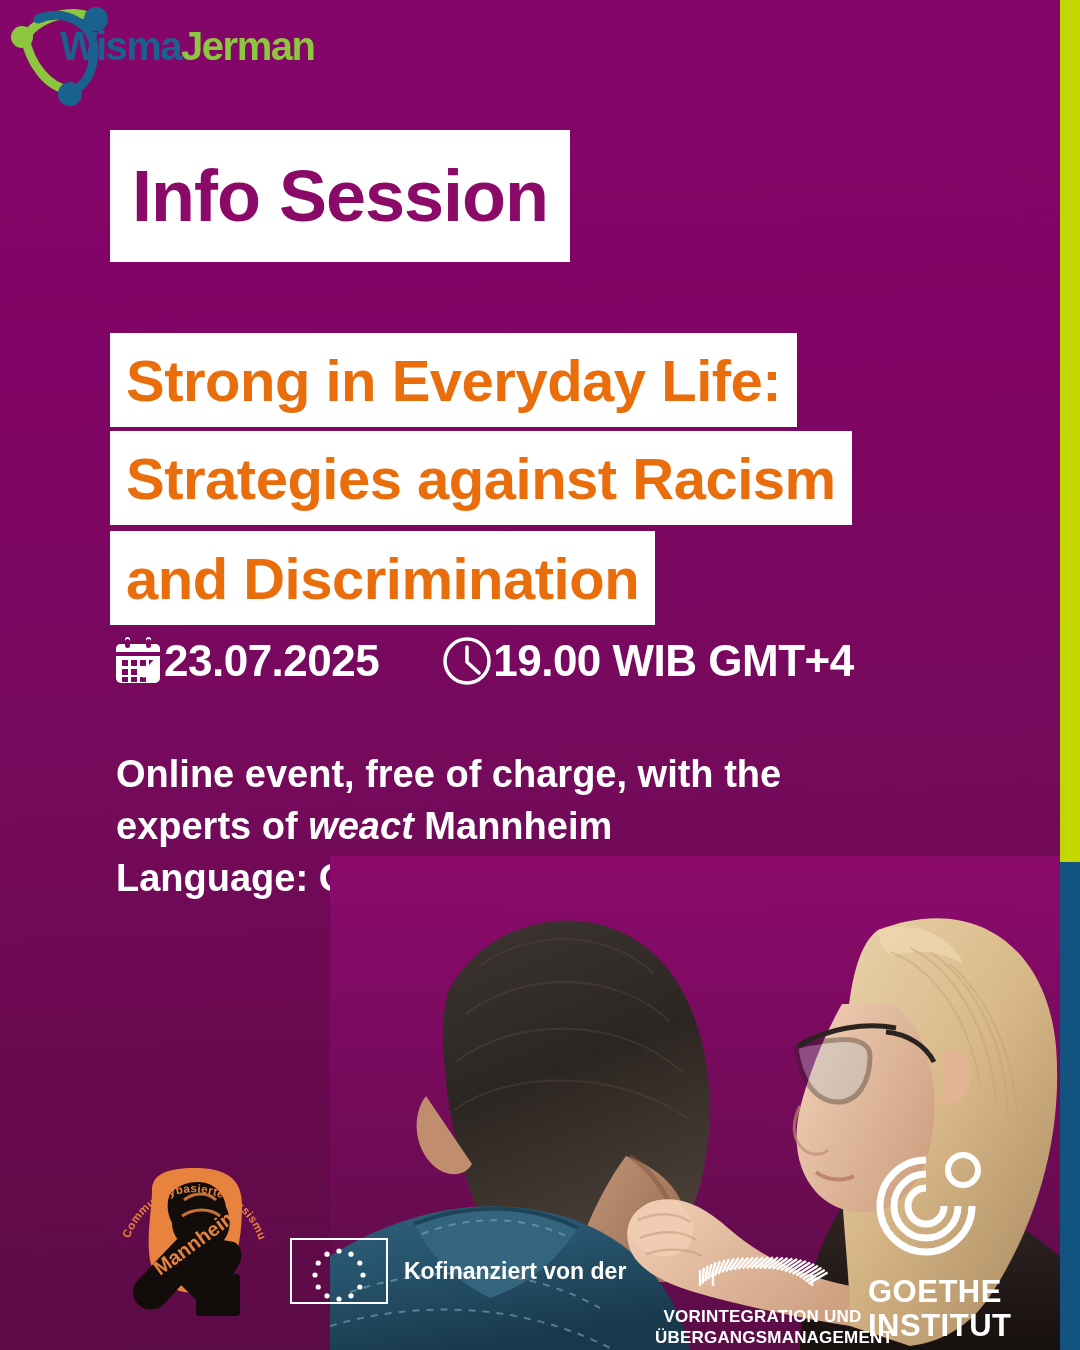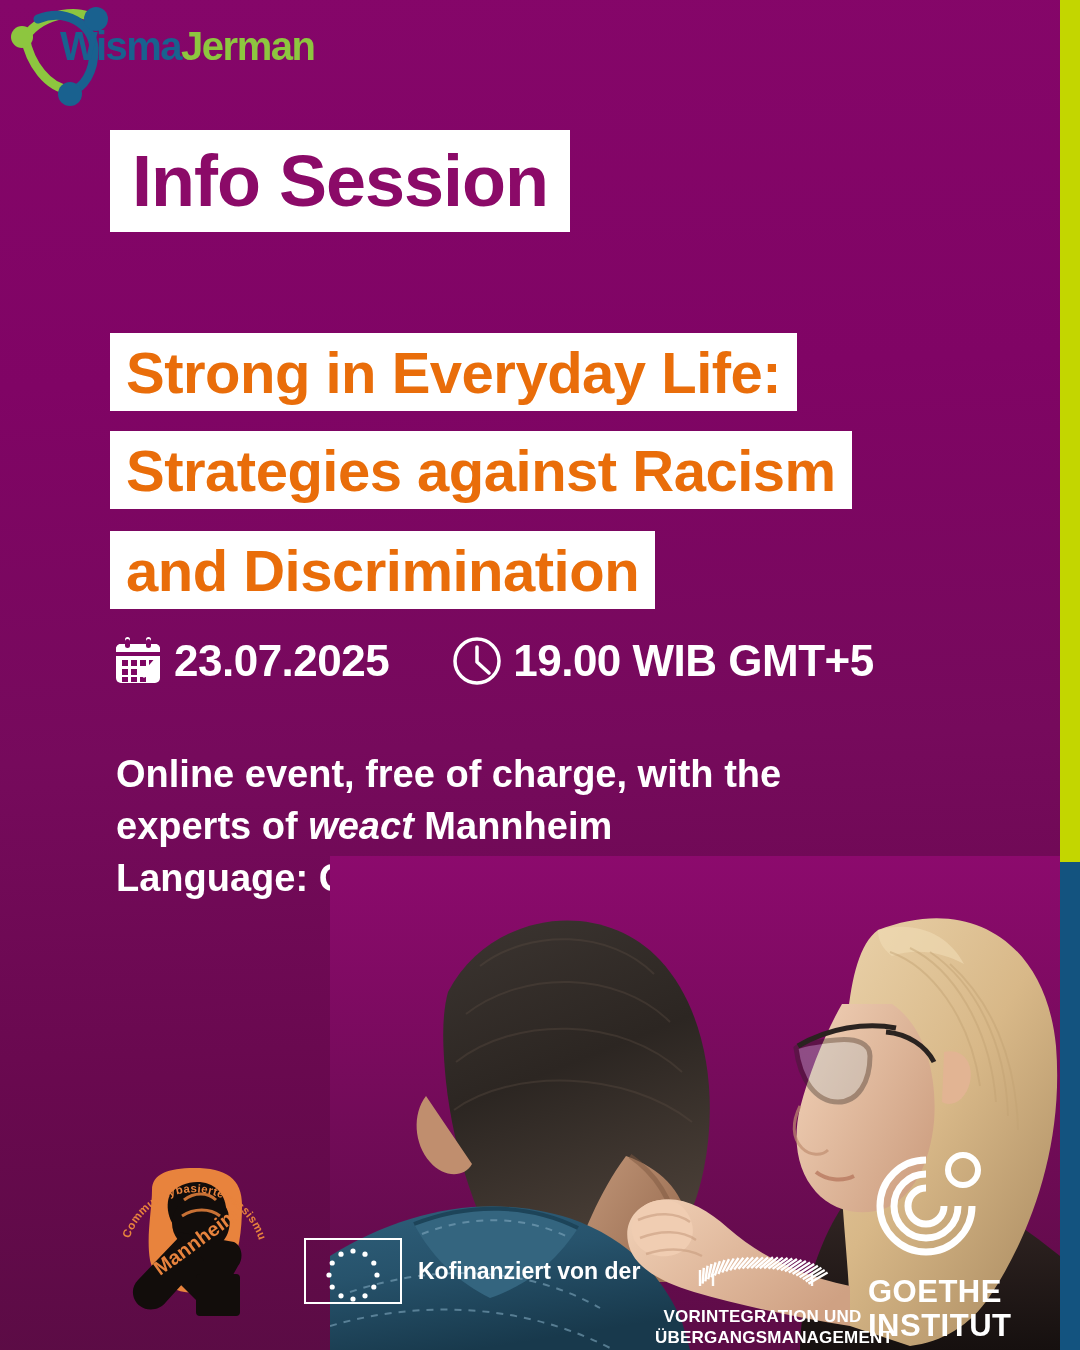--- a/index.html
+++ b/index.html
@@ -29,63 +29,63 @@
   .logo-wisma{color:#19618f;}
   .logo-jerman{color:#8dc63f;}
 
   
   .box{
     position:absolute;background:#ffffff;
     display:flex;align-items:center;
   }
   .box span{white-space:nowrap;}
 
-  .box-info{left:110px;top:130px;height:100px;padding:1px 22px;}
+  .box-info{left:110px;top:130px;height:100px;padding:16px 22px;}
   .box-info span{
     color:#8b0a68;font-size:72px;font-weight:bold;letter-spacing:-1px;
   }
 
   .head-line{
     position:absolute;background:#ffffff;display:flex;align-items:center;
-    padding:0 16px;height:78px;
+    padding:8px 16px;height:78px;
   }
   .head-line span{
     color:#e96d0a;font-size:58px;font-weight:bold;letter-spacing:-0.5px;white-space:nowrap;
   }
   .hl1{left:110px;top:333px;}
   .hl2{left:110px;top:431px;}
   .hl3{left:110px;top:531px;}
 
   
   .meta{
     position:absolute;left:112px;top:632px;height:58px;
     display:flex;align-items:center;gap:14px;color:#ffffff;
   }
-  .meta .grp{display:flex;align-items:center;gap:10px;}
+  .meta .grp{display:flex;align-items:center;}
   .meta .txt{
     font-size:44px;font-weight:bold;letter-spacing:-0.5px;white-space:nowrap;color:#fff;
   }
   .meta .gap{width:34px;}
 
   
   .body-copy{
     position:absolute;left:116px;top:748px;width:820px;
     color:#ffffff;font-size:38px;font-weight:bold;line-height:52px;
   }
   .body-copy em{font-style:italic;}
 
   
   .photo{
     position:absolute;left:330px;top:856px;width:730px;height:494px;overflow:hidden;
   }
   .photo-inner{position:absolute;inset:0;}
 
   
   .weact{position:absolute;left:108px;top:1148px;width:172px;height:172px;}
-  .eu{position:absolute;left:304px;top:1238px;display:flex;align-items:center;gap:16px;}
+  .eu{position:absolute;left:290px;top:1238px;display:flex;align-items:center;gap:16px;}
   .eu-flag{
     width:98px;height:66px;border:2px solid #ffffff;position:relative;box-sizing:border-box;
   }
   .eu-text{
     color:#ffffff;font-size:23px;font-weight:bold;line-height:29px;white-space:nowrap;
   }
   .vorint{position:absolute;left:655px;top:1212px;width:215px;text-align:center;}
   .vorint-text{
     color:#ffffff;font-size:17px;font-weight:bold;line-height:21px;letter-spacing:0.2px;
     margin-top:16px;
@@ -159,21 +159,21 @@
         <path d="M28 35 L32 40 L44 26" stroke="#ffffff" stroke-width="5" fill="none" stroke-linecap="round" stroke-linejoin="round"></path>
       </svg>
       <span class="txt">23.07.2025</span>
     </div>
     <div class="gap"></div>
     <div class="grp">
       <svg width="52" height="52" viewBox="0 0 52 52">
         <circle cx="26" cy="26" r="22" stroke="#ffffff" stroke-width="3.5" fill="none"></circle>
         <path d="M26 12 L26 27 L38 38" stroke="#ffffff" stroke-width="3.5" fill="none" stroke-linecap="round" stroke-linejoin="round"></path>
       </svg>
-      <span class="txt">19.00 WIB GMT+5</span>
+      <span class="txt">19.00 WIB GMT+4</span>
     </div>
   </div>
 
   <div class="body-copy">
     <div><span>Online event, free of charge, with the</span></div>
     <div><span>experts of </span><em>weact</em><span> Mannheim</span></div>
     <div><span>Language: German with subtitles</span></div>
   </div>
 
   <div class="photo">

